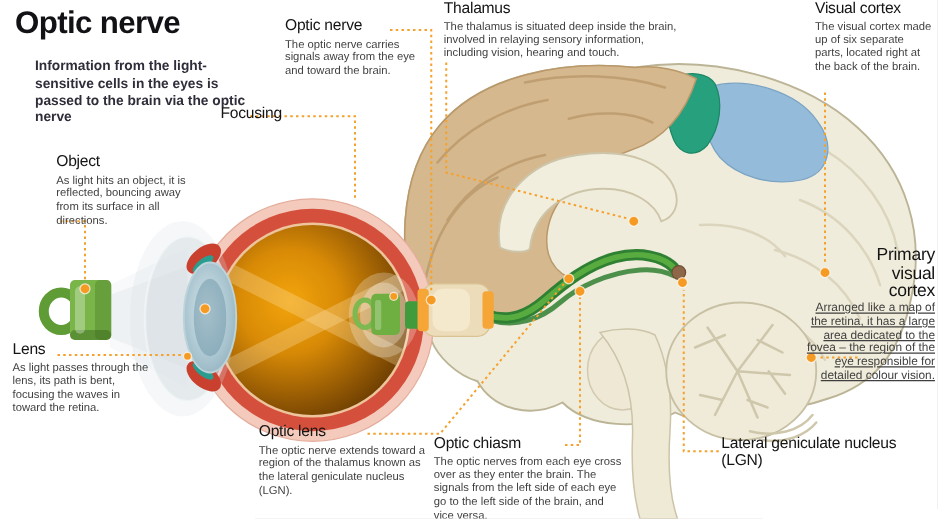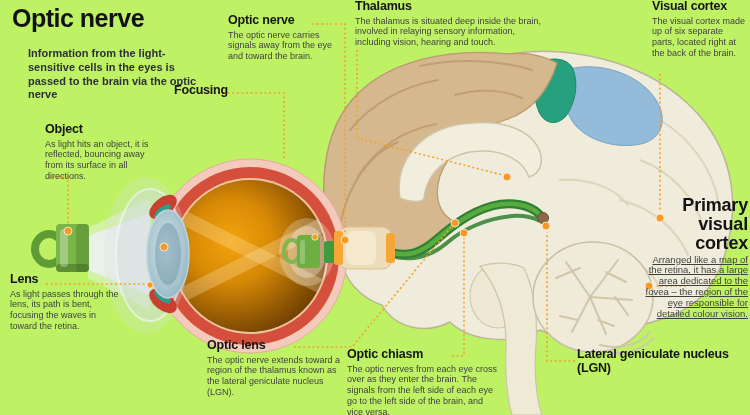--- a/index.html
+++ b/index.html
@@ -1,25 +1,25 @@
 <!DOCTYPE html>
 <html><head>
 <meta charset="utf-8">
 <style>
   html,body{margin:0;padding:0;background:#e8e8e6;}
-  #canvas{position:relative;width:750px;height:415px;background:#bef264;overflow:hidden;
+  #canvas{position:relative;width:750px;height:415px;background:#ffffff;overflow:hidden;
           font-family:"Liberation Sans",sans-serif;}
   #art{position:absolute;left:0;top:0;}
   .lbl{position:absolute;z-index:5;}
-  .lbl h4{margin:0 0 2px 0;font-size:12.5px;line-height:1.08;font-weight:700;color:#141414;letter-spacing:-0.2px;}
+  .lbl h4{margin:0 0 2px 0;font-size:12.5px;line-height:1.08;font-weight:400;color:#141414;letter-spacing:-0.2px;}
   .lbl p{margin:0;font-size:9px;line-height:10.8px;color:#3f3f3f;}
   .lbl.right{text-align:right;}
   #title-block h1{margin:0 0 6px 0;font-size:25px;line-height:1;font-weight:800;color:#121216;letter-spacing:-0.5px;}
   #title-block p{margin:16px;font-size:11px;line-height:1.25;font-weight:700;color:#2e2e3a;}
-  .pvc h4{font-size:18px;line-height:1.05;text-align:right;}
+  .pvc h4{font-size:14px;line-height:1.05;text-align:right;}
 </style>
 </head>
 <body>
 
 <div id="canvas">
 
 <svg id="art" width="750" height="415" viewBox="0 0 750 415">
   <defs>
     <radialGradient id="eyeInt" cx="0.38" cy="0.40" r="0.90">
       <stop offset="0%" stop-color="#f2a40c"></stop>

